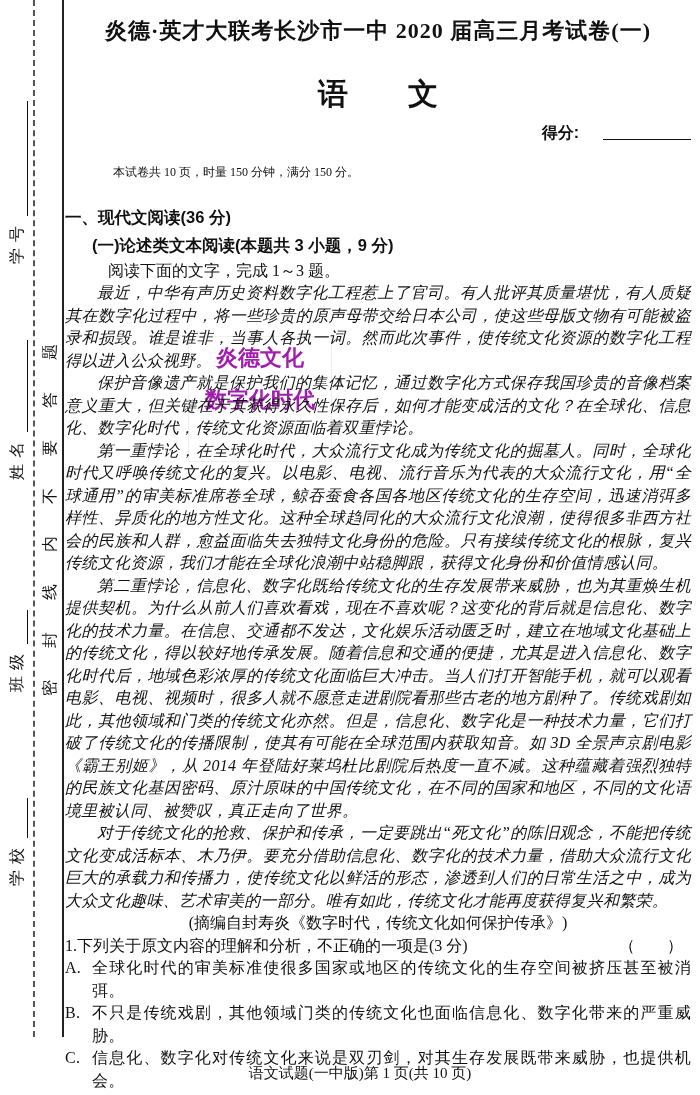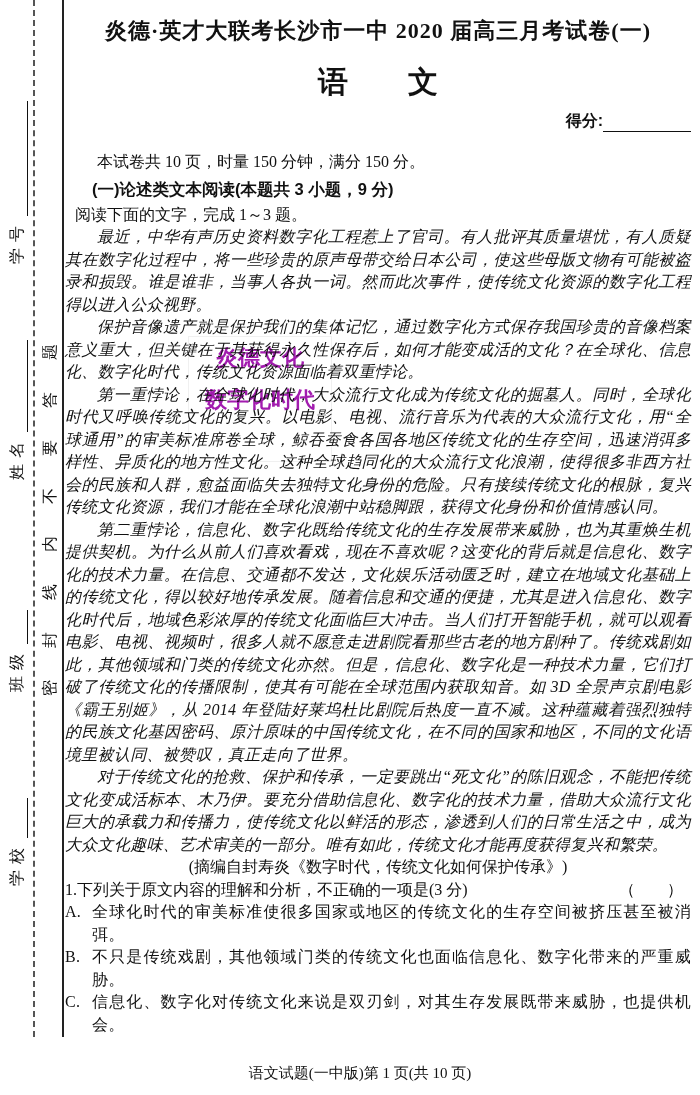--- a/index.html
+++ b/index.html
@@ -55,52 +55,52 @@
     z-index:1;
   }
   .title{
     margin:16px 0 0 0;
     text-align:center;
     font-size:22px;font-weight:bold;
     font-family:"Liberation Serif","DejaVu Serif",serif;
     letter-spacing:1px;
   }
   .subject{
-    margin:16px 0 0 0;
+    margin:28px 0 0 0;
     text-align:center;
     font-size:30px;font-weight:bold;
     font-family:"Liberation Sans","DejaVu Sans",sans-serif;
   }
   .score-row{
     margin-top:8px;
-    display:flex;justify-content:flex-end;align-items:flex-end;
-    font-family:"Liberation Sans","DejaVu Sans",sans-serif;
-    font-size:16px;font-weight:bold;
+    display:flex;justify-content:flex-end;align-items:flex-start;
+    font-family:"Liberation Sans","DejaVu Sans",sans-serif;
+    font-size:16px;font-weight:bold;gap:24px;
   }
   .score-row .blank{
     display:inline-block;width:88px;height:16px;
     border-bottom:1.5px solid #111;
   }
   .exam-info{
     margin:20px 0 0 0;
-    padding-left:32px;
-    font-size:16px;
+    padding-left:48px;
+    font-size:12px;
   }
   .sec-heading{
     margin:26px 0 0 0;
     font-size:16.5px;font-weight:bold;
     font-family:"Liberation Sans","DejaVu Sans",sans-serif;
   }
   .sub-heading{
     margin:6px 0 0 0;padding-left:27px;
     font-size:16.5px;font-weight:bold;
     font-family:"Liberation Sans","DejaVu Sans",sans-serif;
   }
   .instruction{
-    margin:4px 0 0 0;padding-left:10px;
+    margin:4px 0 0 16px;padding-left:27px;
     font-size:16px;
   }
   .passage p{
     margin:0;
     text-indent:2em;
     font-size:16px;line-height:22.5px;
     text-align:justify;
     letter-spacing:0.3px;
     font-style:italic;
   }
@@ -165,20 +165,21 @@
     <h1 class="title">炎德·英才大联考长沙市一中 2020 届高三月考试卷(一)</h1>
     <h2 class="subject">语　　文</h2>
 
     <div class="score-row">
       <span>得分:</span>
       <span class="blank"></span>
     </div>
 
     <p class="exam-info">本试卷共 10 页，时量 150 分钟，满分 150 分。</p>
 
+    <h3 class="sec-heading">一、现代文阅读(36 分)</h3>
     <h4 class="sub-heading">(一)论述类文本阅读(本题共 3 小题，9 分)</h4>
     <p class="instruction">阅读下面的文字，完成 1～3 题。</p>
 
     <div class="passage">
       <p>最近，中华有声历史资料数字化工程惹上了官司。有人批评其质量堪忧，有人质疑其在数字化过程中，将一些珍贵的原声母带交给日本公司，使这些母版文物有可能被盗录和损毁。谁是谁非，当事人各执一词。然而此次事件，使传统文化资源的数字化工程得以进入公众视野。</p>
       <p>保护音像遗产就是保护我们的集体记忆，通过数字化方式保存我国珍贵的音像档案意义重大，但关键在于其获得永久性保存后，如何才能变成活的文化？在全球化、信息化、数字化时代，传统文化资源面临着双重悖论。</p>
       <p>第一重悖论，在全球化时代，大众流行文化成为传统文化的掘墓人。同时，全球化时代又呼唤传统文化的复兴。以电影、电视、流行音乐为代表的大众流行文化，用“全球通用”的审美标准席卷全球，鲸吞蚕食各国各地区传统文化的生存空间，迅速消弭多样性、异质化的地方性文化。这种全球趋同化的大众流行文化浪潮，使得很多非西方社会的民族和人群，愈益面临失去独特文化身份的危险。只有接续传统文化的根脉，复兴传统文化资源，我们才能在全球化浪潮中站稳脚跟，获得文化身份和价值情感认同。</p>
       <p>第二重悖论，信息化、数字化既给传统文化的生存发展带来威胁，也为其重焕生机提供契机。为什么从前人们喜欢看戏，现在不喜欢呢？这变化的背后就是信息化、数字化的技术力量。在信息、交通都不发达，文化娱乐活动匮乏时，建立在地域文化基础上的传统文化，得以较好地传承发展。随着信息和交通的便捷，尤其是进入信息化、数字化时代后，地域色彩浓厚的传统文化面临巨大冲击。当人们打开智能手机，就可以观看电影、电视、视频时，很多人就不愿意走进剧院看那些古老的地方剧种了。传统戏剧如此，其他领域和门类的传统文化亦然。但是，信息化、数字化是一种技术力量，它们打破了传统文化的传播限制，使其有可能在全球范围内获取知音。如 3D 全景声京剧电影《霸王别姬》，从 2014 年登陆好莱坞杜比剧院后热度一直不减。这种蕴藏着强烈独特的民族文化基因密码、原汁原味的中国传统文化，在不同的国家和地区，不同的文化语境里被认同、被赞叹，真正走向了世界。</p>
       <p>对于传统文化的抢救、保护和传承，一定要跳出“死文化”的陈旧观念，不能把传统文化变成活标本、木乃伊。要充分借助信息化、数字化的技术力量，借助大众流行文化巨大的承载力和传播力，使传统文化以鲜活的形态，渗透到人们的日常生活之中，成为大众文化趣味、艺术审美的一部分。唯有如此，传统文化才能再度获得复兴和繁荣。</p>
     </div>

